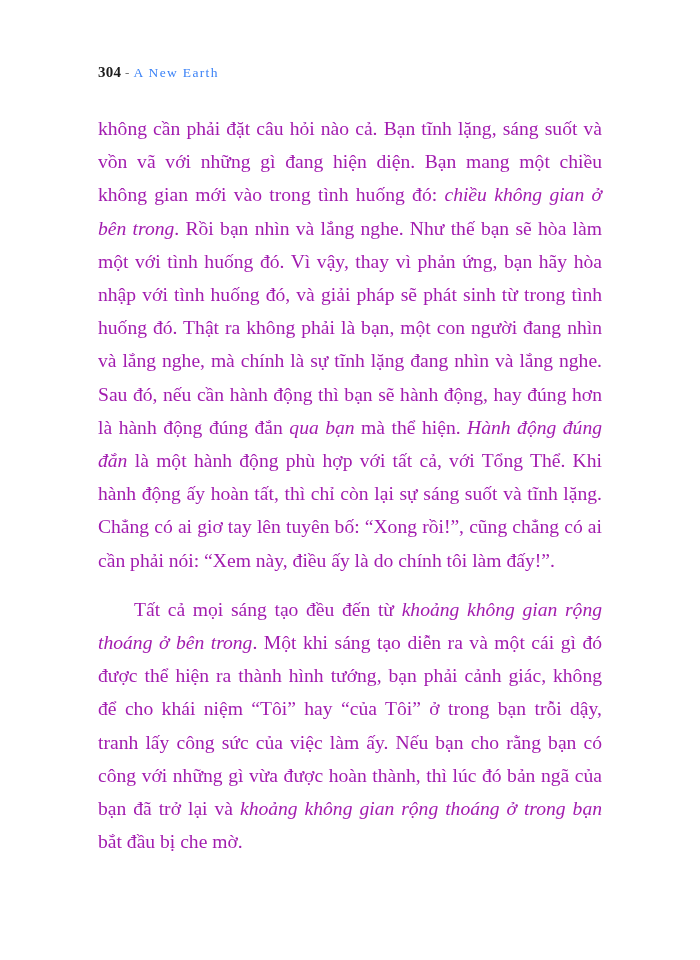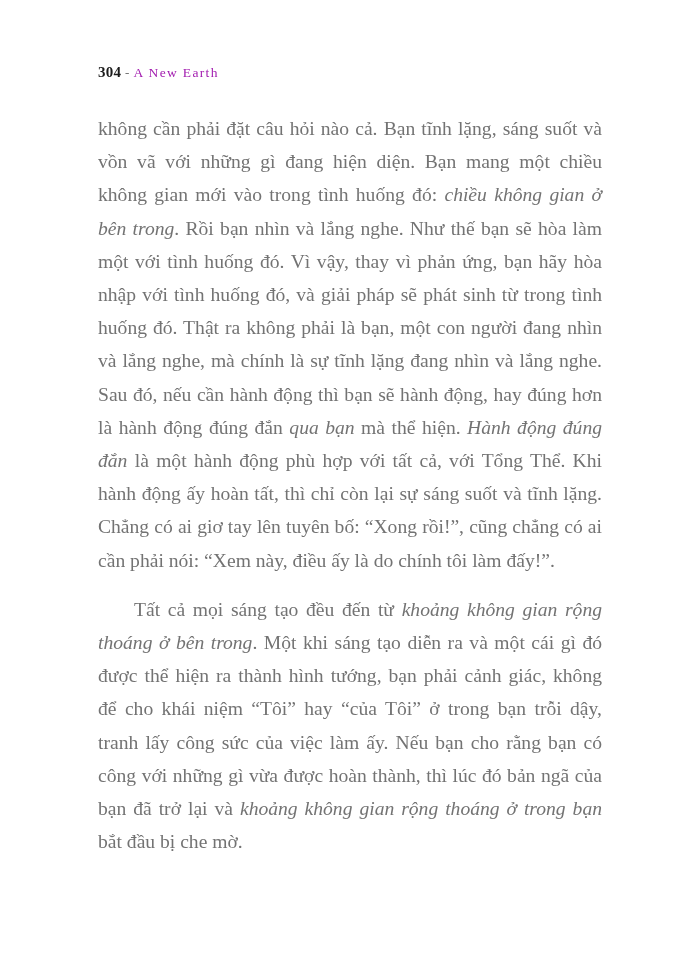--- a/index.html
+++ b/index.html
@@ -63,21 +63,21 @@
     width: 504px;
   }
 
   .para {
     margin: 0;
     font-size: 19.6px;
     line-height: 33.2px;
     text-align: justify;
     text-justify: inter-word;
     hyphens: none;
-    color: #737373;
+    color: #a21caf;
   }
 
   .para + .para {
     margin-top: 16px;
   }
 
   .para.indented {
     text-indent: 36px;
   }
 
@@ -93,21 +93,21 @@
   }
 </style>
 </head>
 <body>
 
 <div class="page" style="background: rgb(255, 255, 255); color: rgb(26, 26, 26);">
 
   <div class="running-header">
     <span class="folio" style="color: rgb(28, 28, 28);">304</span>
     <span class="header-sep">-</span>
-    <span class="book-title" style="color: #a21caf;">A New Earth</span>
+    <span class="book-title" style="color: #3b82f6;">A New Earth</span>
   </div>
 
   <div class="text-block">
       <p class="para"><span>không cần phải đặt câu hỏi nào cả. Bạn tĩnh lặng, sáng suốt và vồn vã với những gì đang hiện diện. Bạn mang một chiều không gian mới vào trong tình huống đó: </span><em>chiều không gian ở bên trong</em><span>. Rồi bạn nhìn và lắng nghe. Như thế bạn sẽ hòa làm một với tình huống đó. Vì vậy, thay vì phản ứng, bạn hãy hòa nhập với tình huống đó, và giải pháp sẽ phát sinh từ trong tình huống đó. Thật ra không phải là bạn, một con người đang nhìn và lắng nghe, mà chính là sự tĩnh lặng đang nhìn và lắng nghe. Sau đó, nếu cần hành động thì bạn sẽ hành động, hay đúng hơn là hành động đúng đắn </span><em>qua bạn</em><span> mà thể hiện. </span><em>Hành động đúng đắn</em><span> là một hành động phù hợp với tất cả, với Tổng Thể. Khi hành động ấy hoàn tất, thì chỉ còn lại sự sáng suốt và tĩnh lặng. Chẳng có ai giơ tay lên tuyên bố: “Xong rồi!”, cũng chẳng có ai cần phải nói: “Xem này, điều ấy là do chính tôi làm đấy!”.</span></p>
       <p class="para indented"><span>Tất cả mọi sáng tạo đều đến từ </span><em>khoảng không gian rộng thoáng ở bên trong</em><span>. Một khi sáng tạo diễn ra và một cái gì đó được thể hiện ra thành hình tướng, bạn phải cảnh giác, không để cho khái niệm “Tôi” hay “của Tôi” ở trong bạn trỗi dậy, tranh lấy công sức của việc làm ấy. Nếu bạn cho rằng bạn có công với những gì vừa được hoàn thành, thì lúc đó bản ngã của bạn đã trở lại và </span><em>khoảng không gian rộng thoáng ở trong bạn</em><span> bắt đầu bị che mờ.</span></p>
     </div>
 
 </div>
 
 </body></html>

